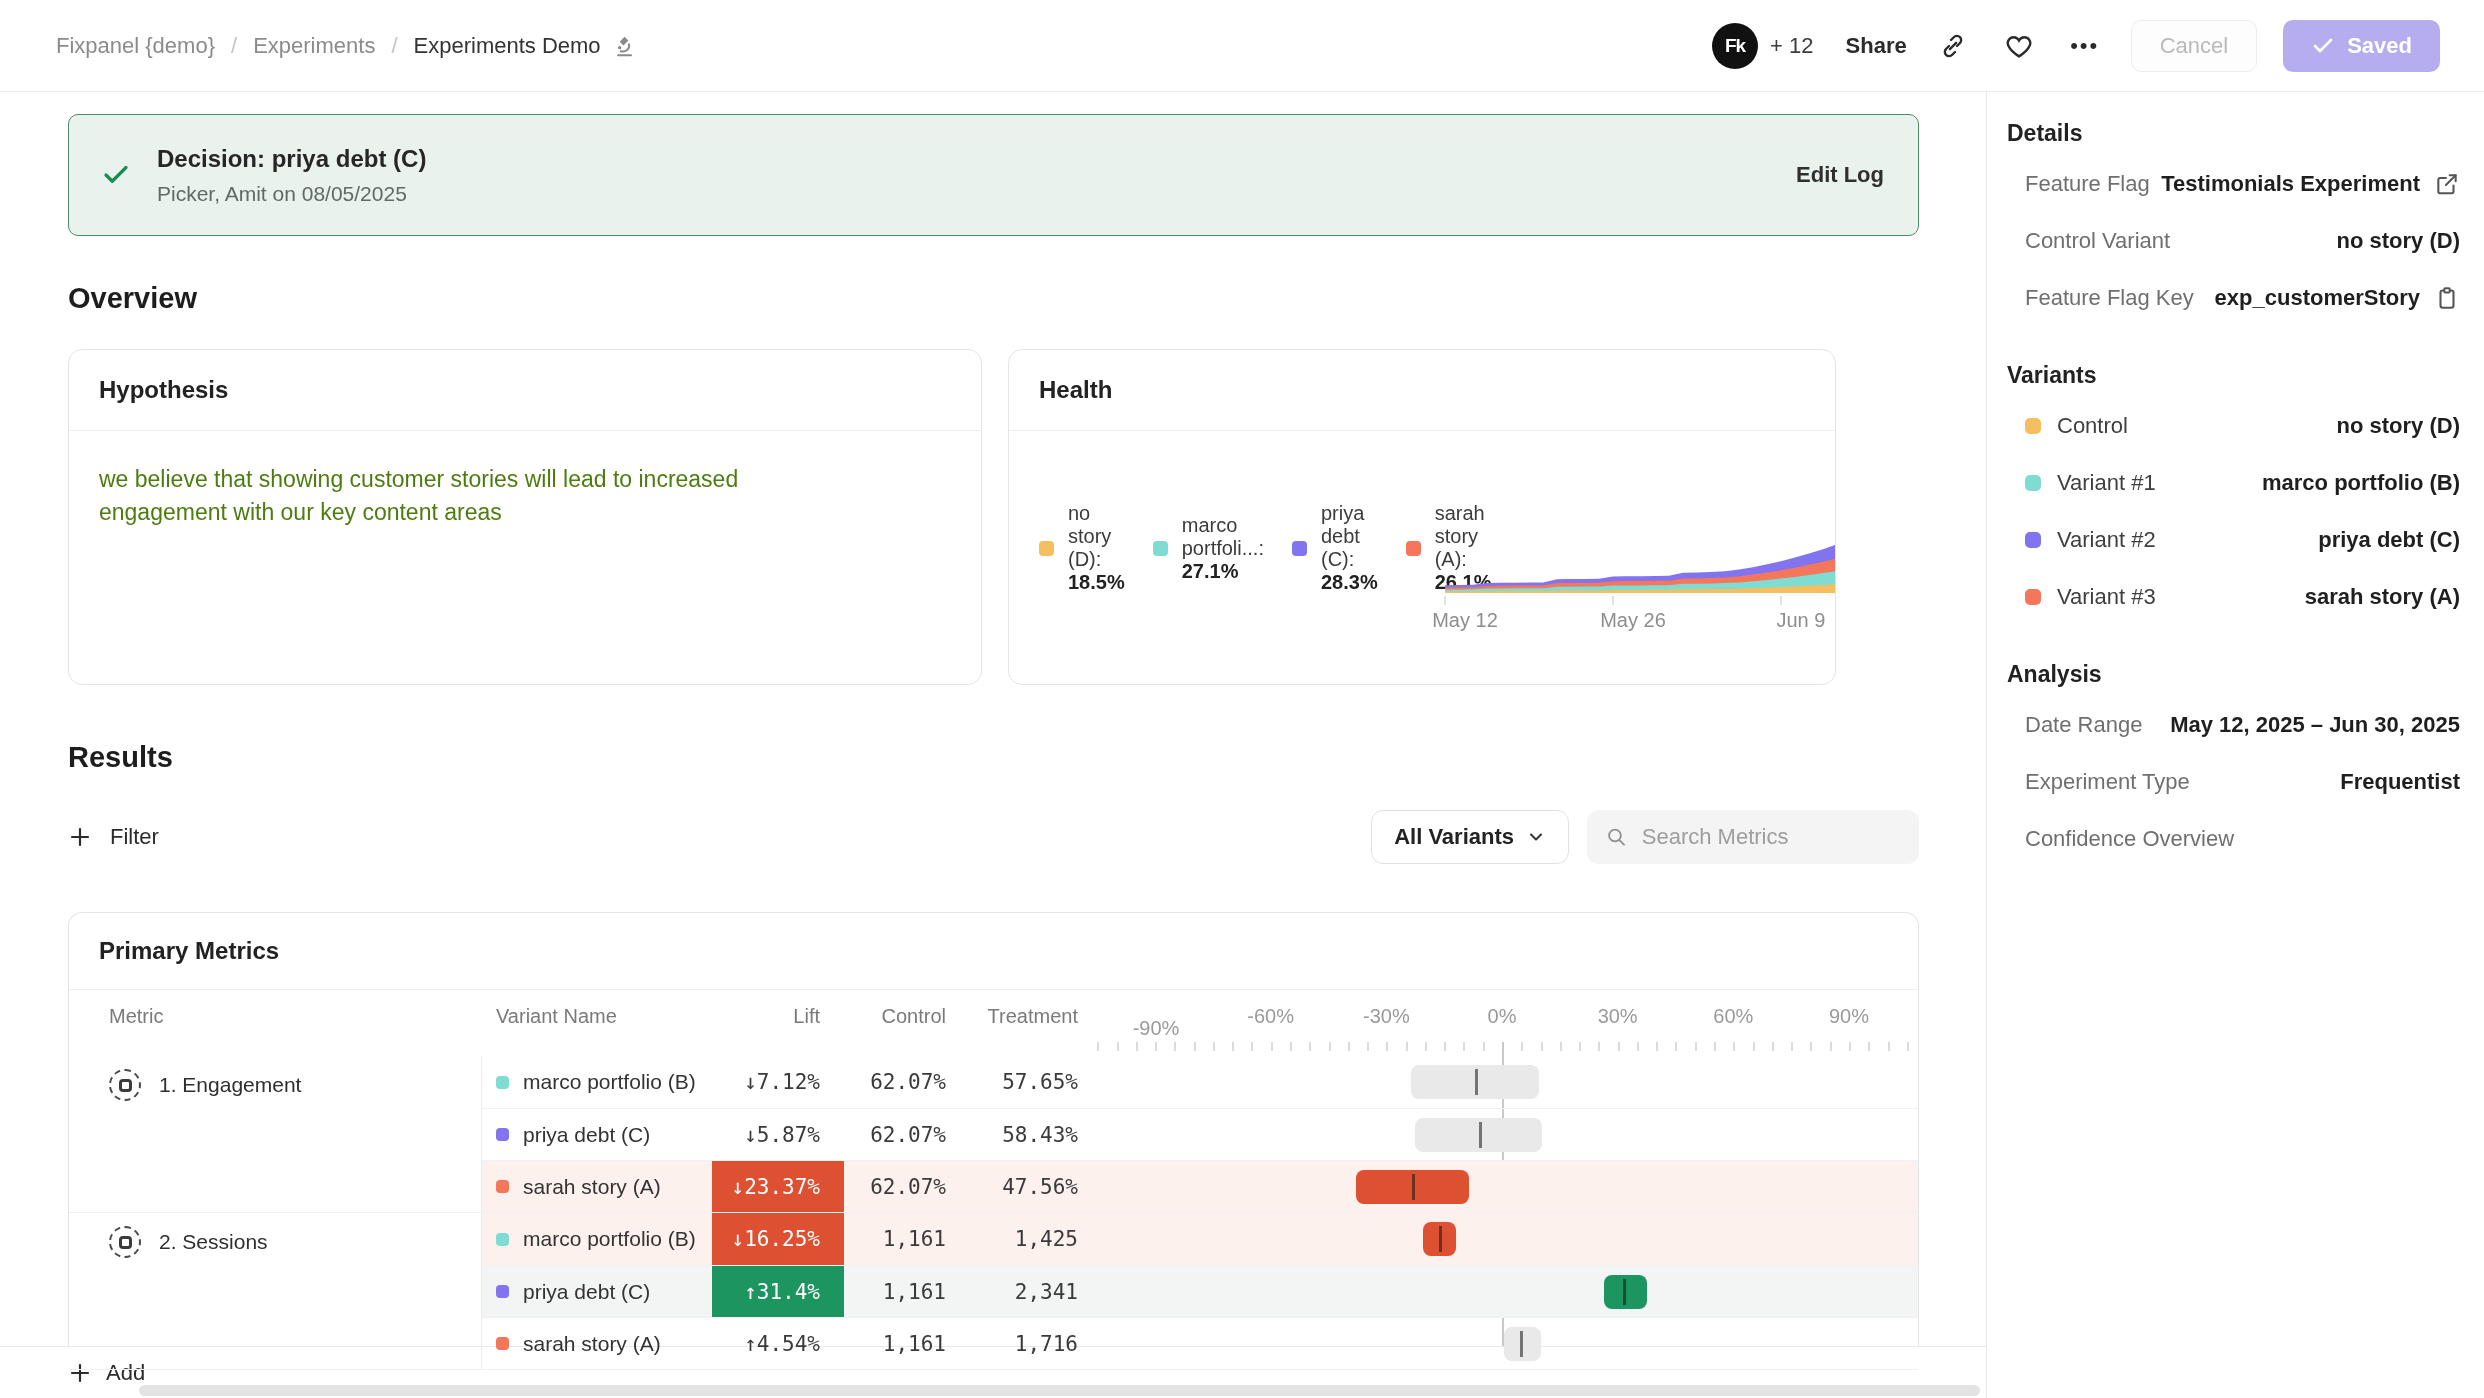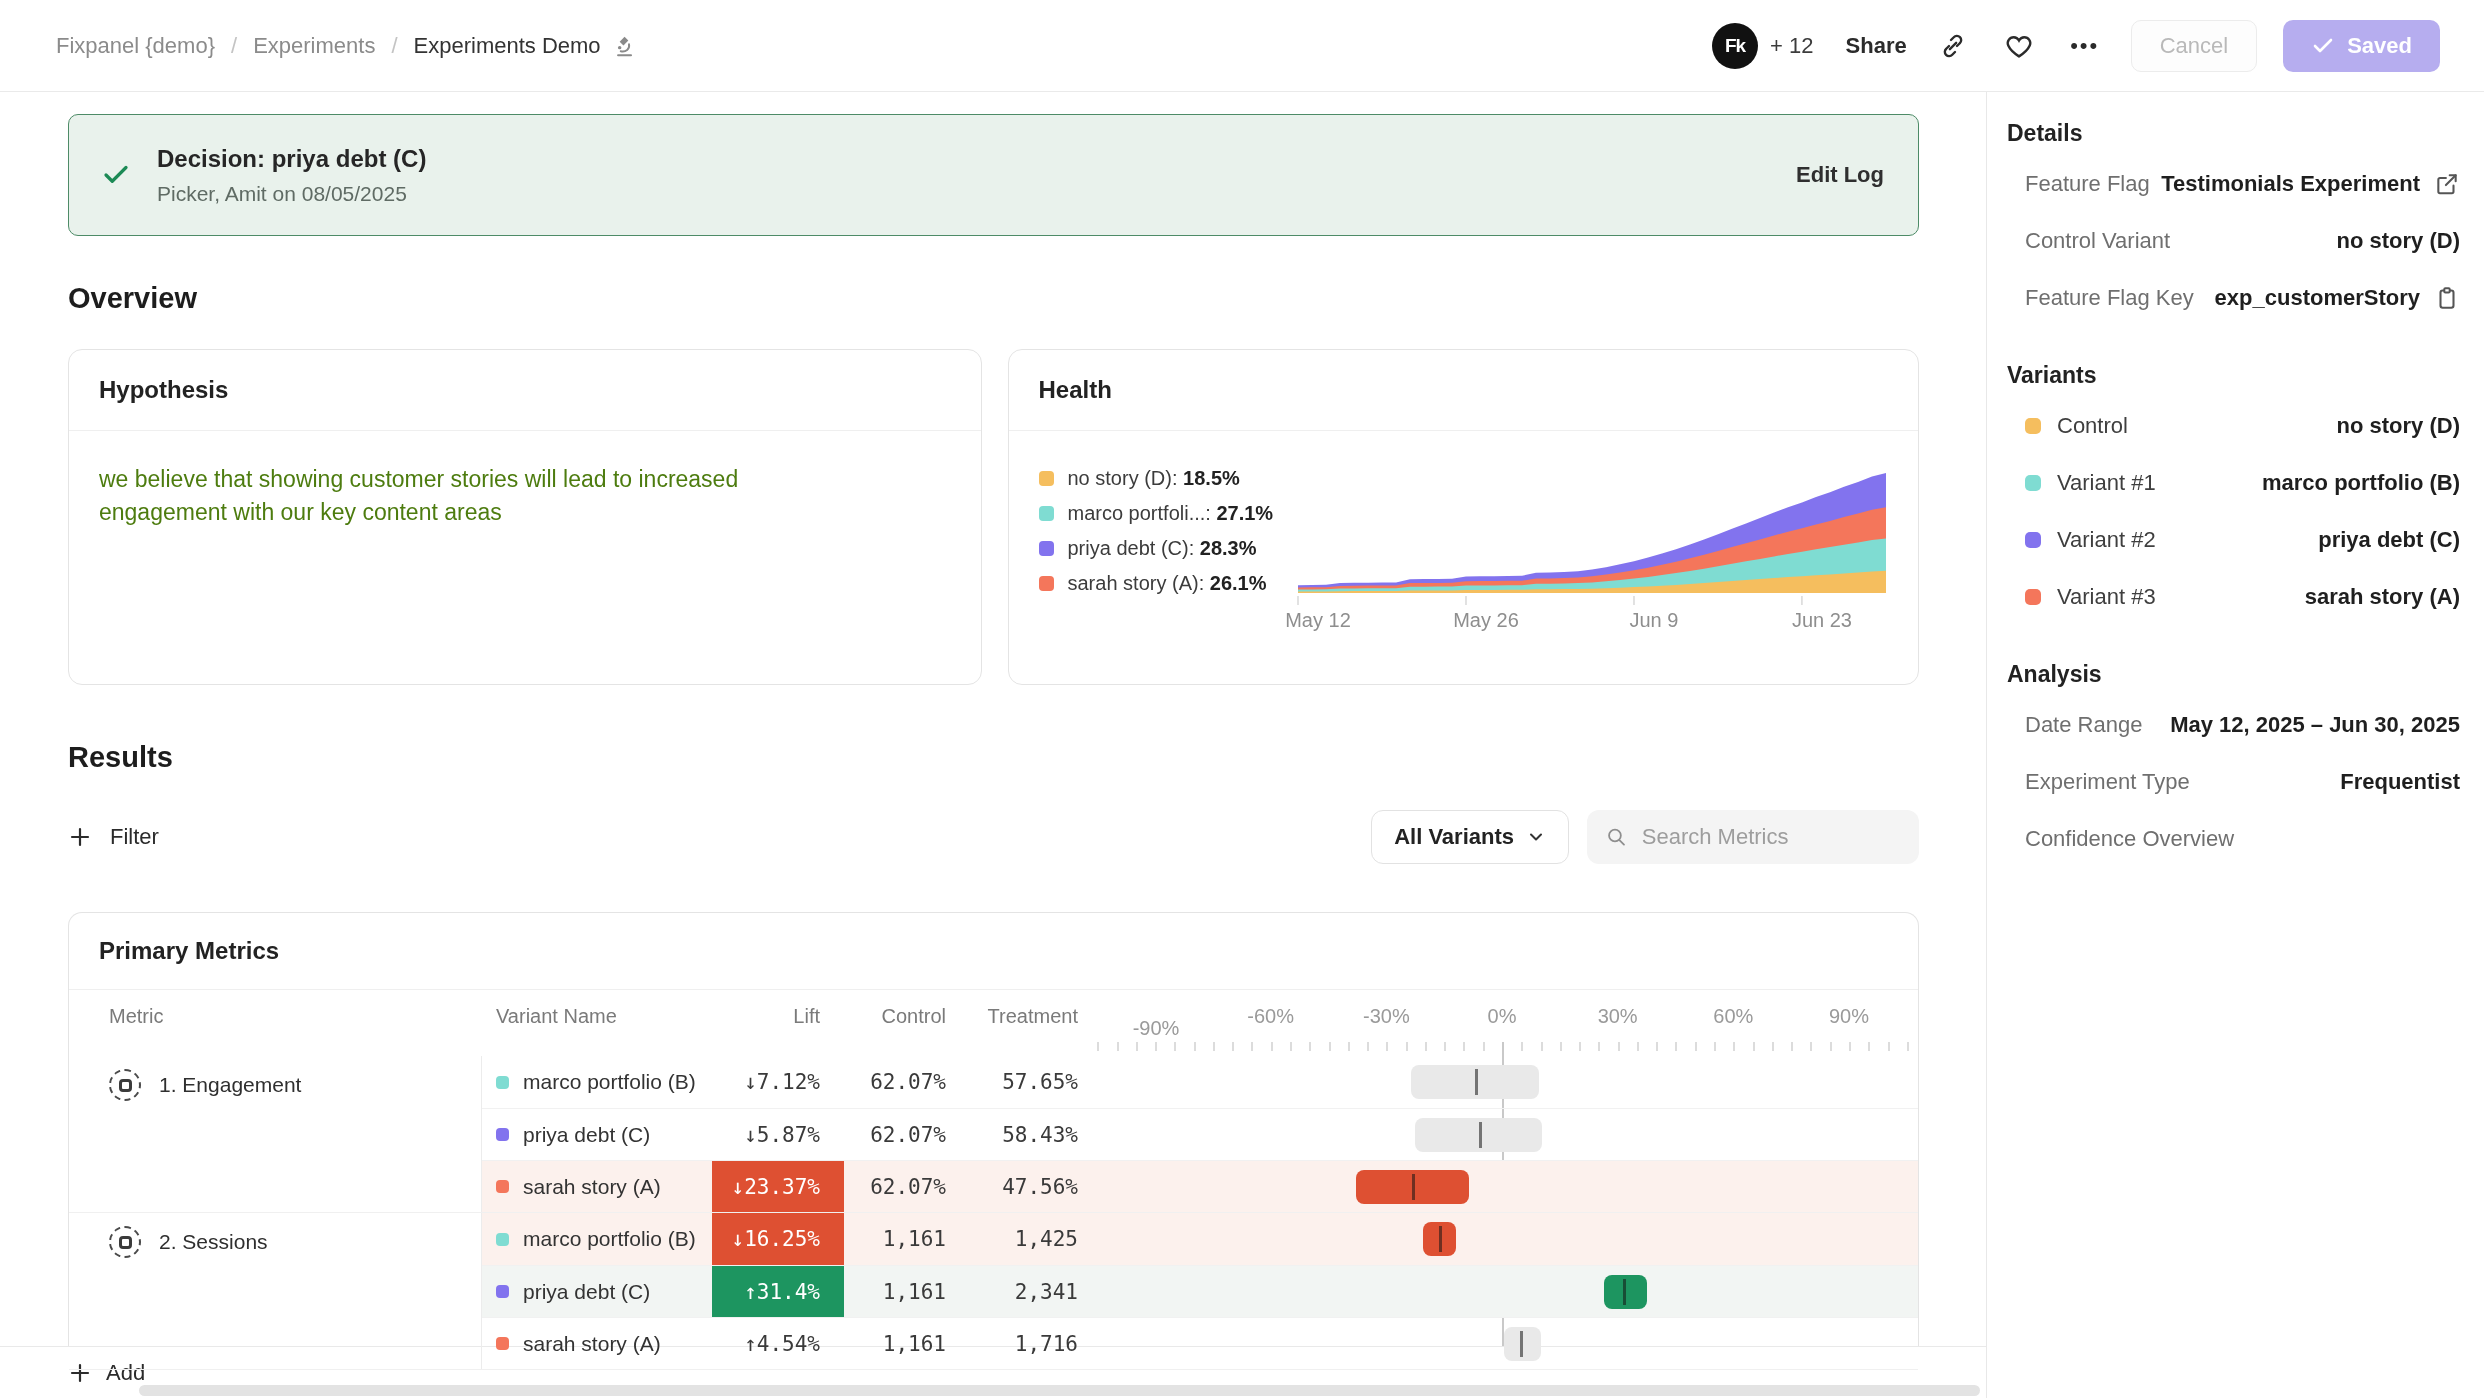--- a/index.html
+++ b/index.html
@@ -37,25 +37,25 @@
   .banner .editlog { margin-left:auto; font-size:22px; font-weight:600; color:#2f2f2f; cursor:pointer; }
 
   h2.section { font-size:29px; font-weight:700; color:#1d1d1d; }
   .ov-head { margin-top:46px; }
   .res-head { margin-top:56px; }
 
   
   .cards { display:flex; gap:26px; margin-top:34px; }
   .card { border:1px solid #e4e4e4; border-radius:14px; background:#fff; height:336px; overflow:hidden; }
   .card.hyp { width:914px; }
-  .card.health { width:912px; }
+  .card.health { width:828px; }
   .card-h { padding:26px 30px; font-size:24px; font-weight:700; color:#222; border-bottom:1px solid #efefef; }
   .hyp-body { padding:32px 30px; font-size:23px; line-height:1.45; color:#4d7c0f; max-width:800px; }
   .health-body { display:flex; padding:36px 22px 0 30px; }
-  .legend { width:400px; display:flex; flex-direction:column; gap:12px; }
+  .legend { width:400px; display:flex; flex-direction:row; gap:28px; }
   .lg-item { display:flex; align-items:center; gap:14px; font-size:20px; color:#3c3c3c; }
   .lg-sw { width:15px; height:15px; border-radius:4px; flex:none; }
   .lg-item b { color:#222; }
   .health-chart { flex:1; display:flex; align-items:flex-end; justify-content:flex-end; padding-right:4px; }
 
   
   .filter-row { margin-top:36px; display:flex; align-items:center; justify-content:space-between; }
   .filter-btn { display:flex; align-items:center; gap:18px; font-size:22px; font-weight:500; color:#2b2b2b; cursor:pointer; }
   .filter-right { display:flex; align-items:center; gap:18px; }
   .variants-dd { height:54px; border:1px solid #e2e2e2; border-radius:12px; background:#fff; display:flex;

